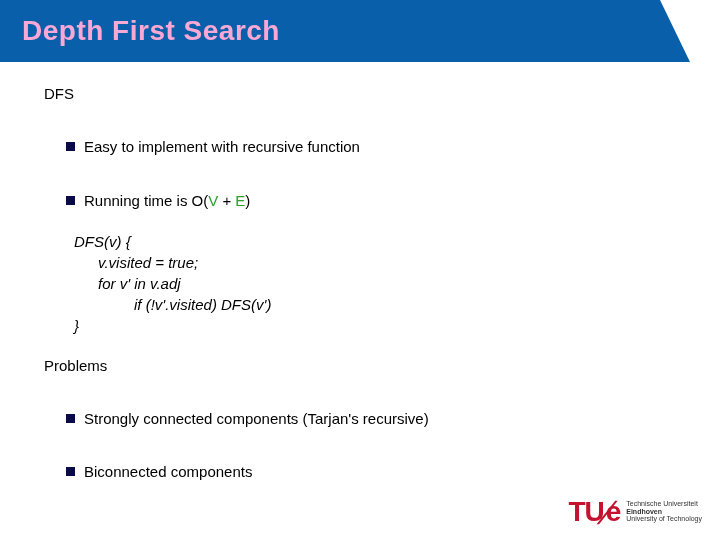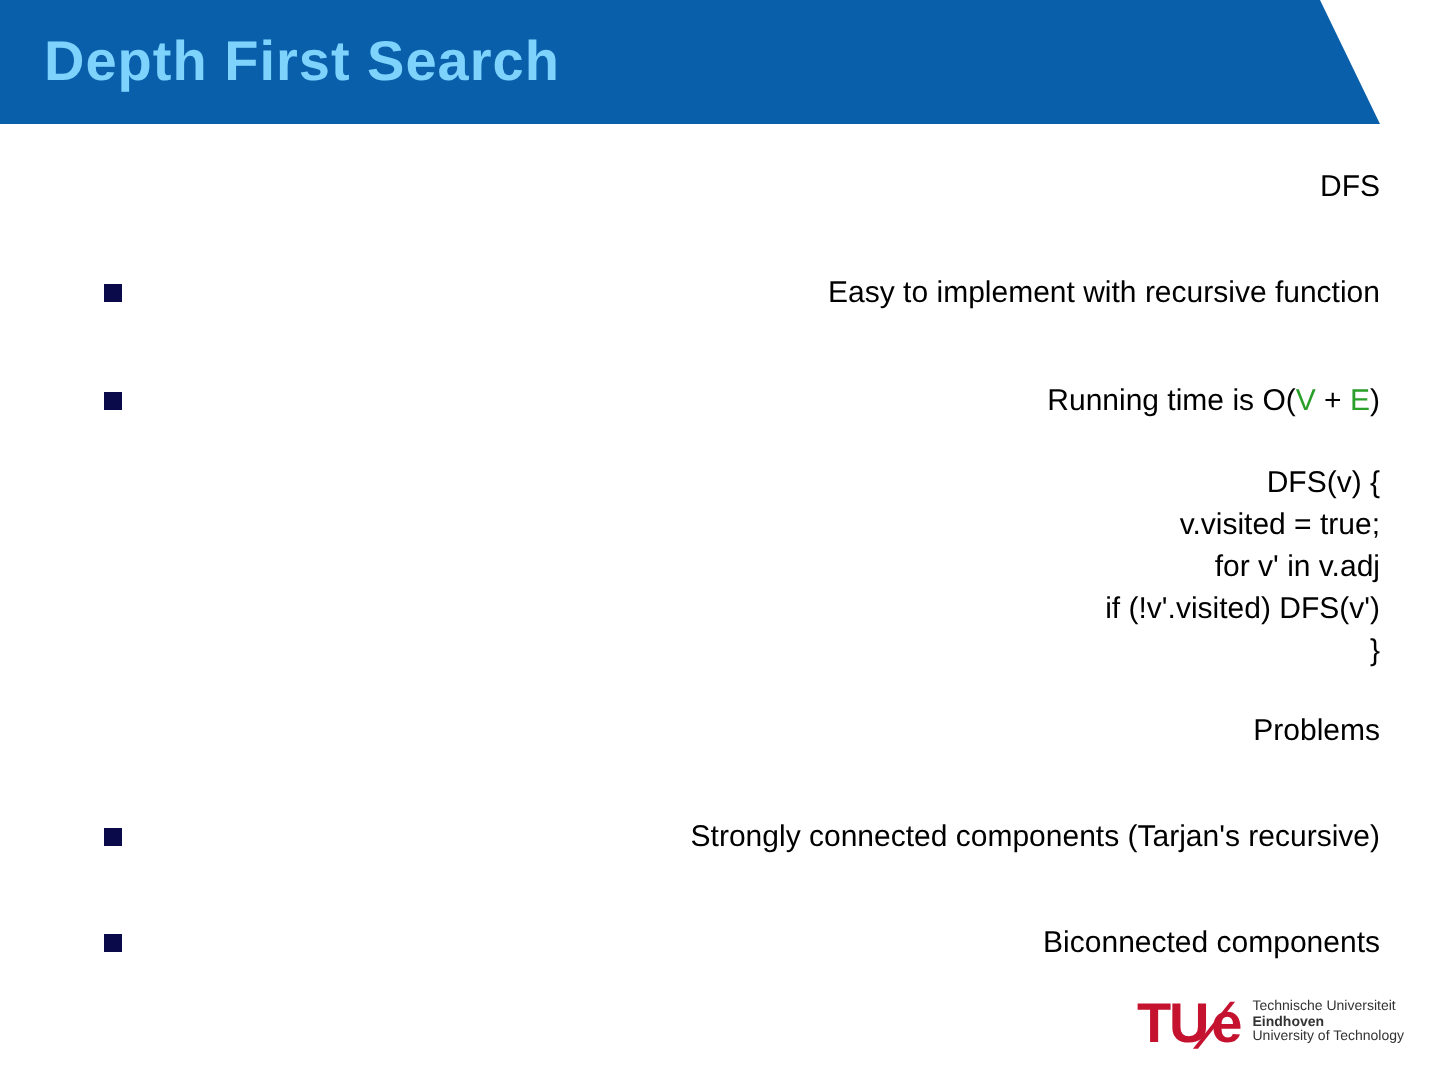--- a/index.html
+++ b/index.html
@@ -24,46 +24,46 @@
     content: "";
     position: absolute;
     right: -30px;
     top: 0;
     width: 0;
     height: 0;
     border-top: 62px solid transparent;
     border-left: 30px solid #0a5faa;
   }
   .header-title {
-    color: #7dd3fc;
+    color: #f9a8d4;
     font-size: 28px;
     font-weight: bold;
     letter-spacing: 0.5px;
   }
   .content {
-    padding: 22px 30px 0 30px;
+    padding: 22px 30px 0 44px;
     font-size: 15px;
     color: #000;
     line-height: 1.35;
-    text-align: right;
   }
   .section { margin-bottom: 20px; }
   .section-title { margin-bottom: 2px; }
   .bullet-list { list-style: none; padding-left: 22px; }
   .bullet-list li { position: relative; padding-left: 18px; margin-bottom: 2px; margin-top: 33px; }
   .bullet-list li::before {
     content: "";
     position: absolute;
     left: 0;
     top: 5px;
     width: 9px;
     height: 9px;
     background: #0a0a4a;
   }
   .code-block {
+    font-style: italic;
     padding-left: 30px;
     margin-bottom: 20px;
     line-height: 1.4;
   }
   .code-indent1 { padding-left: 24px; }
   .code-indent2 { padding-left: 60px; }
   .green { color: #2aa02a; }
   .logo {
     position: absolute;
     bottom: 14px;

